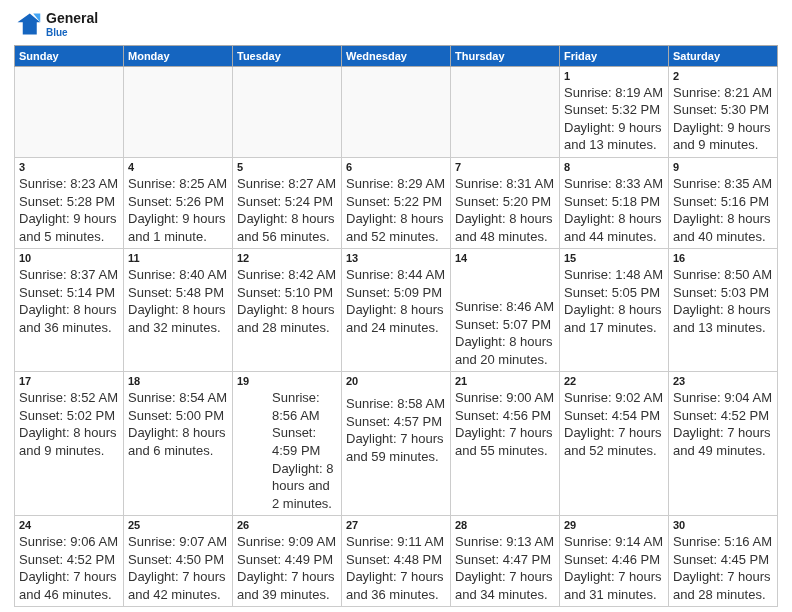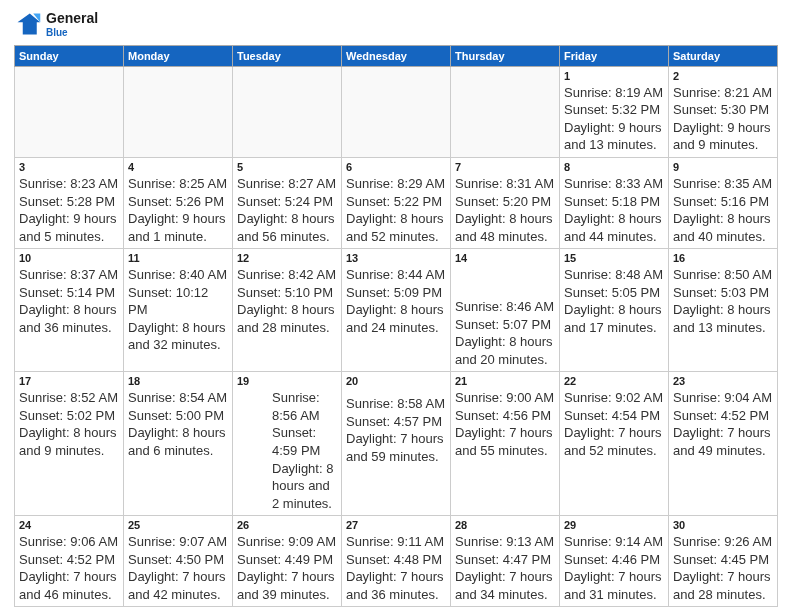--- a/index.html
+++ b/index.html
@@ -179,21 +179,21 @@
         <tr>
           <td>
             <div class="day-num">10</div>
             <div class="day-info" style="white-space: pre-line;">Sunrise: 8:37 AM
 Sunset: 5:14 PM
 Daylight: 8 hours and 36 minutes.</div>
           </td>
           <td>
             <div class="day-num">11</div>
             <div class="day-info" style="white-space: pre-line;">Sunrise: 8:40 AM
-Sunset: 10:12 PM
+Sunset: 5:48 PM
 Daylight: 8 hours and 32 minutes.</div>
           </td>
           <td>
             <div class="day-num">12</div>
             <div class="day-info" style="white-space: pre-line;">Sunrise: 8:42 AM
 Sunset: 5:10 PM
 Daylight: 8 hours and 28 minutes.</div>
           </td>
           <td>
             <div class="day-num">13</div>
@@ -202,21 +202,21 @@
 Daylight: 8 hours and 24 minutes.</div>
           </td>
           <td>
             <div class="day-num">14</div>
             <div class="day-info" style="white-space: pre-line; margin-top: 34px;">Sunrise: 8:46 AM
 Sunset: 5:07 PM
 Daylight: 8 hours and 20 minutes.</div>
           </td>
           <td>
             <div class="day-num">15</div>
-            <div class="day-info" style="white-space: pre-line;">Sunrise: 8:48 AM
+            <div class="day-info" style="white-space: pre-line;">Sunrise: 1:48 AM
 Sunset: 5:05 PM
 Daylight: 8 hours and 17 minutes.</div>
           </td>
           <td>
             <div class="day-num">16</div>
             <div class="day-info" style="white-space: pre-line;">Sunrise: 8:50 AM
 Sunset: 5:03 PM
 Daylight: 8 hours and 13 minutes.</div>
           </td>
         </tr>
@@ -296,20 +296,20 @@
 Daylight: 7 hours and 34 minutes.</div>
           </td>
           <td>
             <div class="day-num">29</div>
             <div class="day-info" style="white-space: pre-line;">Sunrise: 9:14 AM
 Sunset: 4:46 PM
 Daylight: 7 hours and 31 minutes.</div>
           </td>
           <td>
             <div class="day-num">30</div>
-            <div class="day-info" style="white-space: pre-line;">Sunrise: 9:26 AM
+            <div class="day-info" style="white-space: pre-line;">Sunrise: 5:16 AM
 Sunset: 4:45 PM
 Daylight: 7 hours and 28 minutes.</div>
           </td>
         </tr>
       </tbody>
   </table>
 </div>
 
 </body></html>

